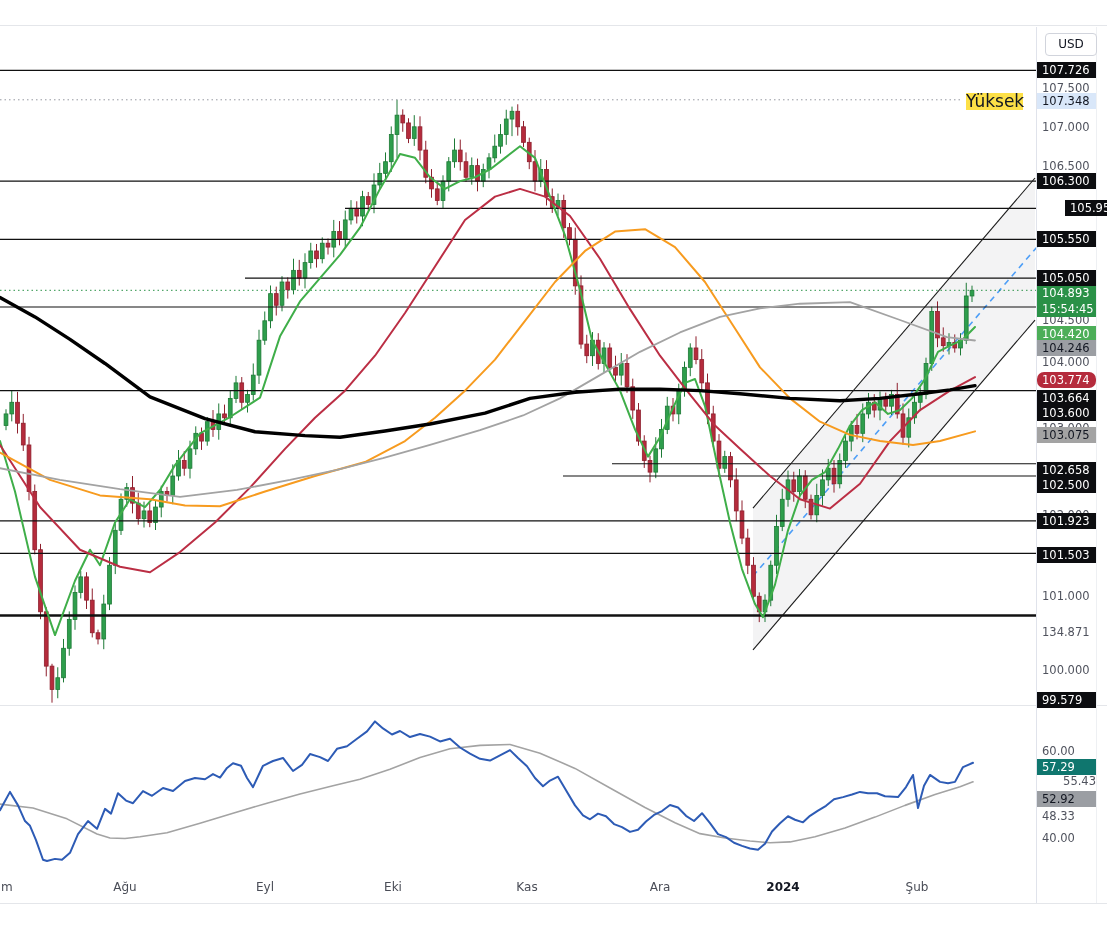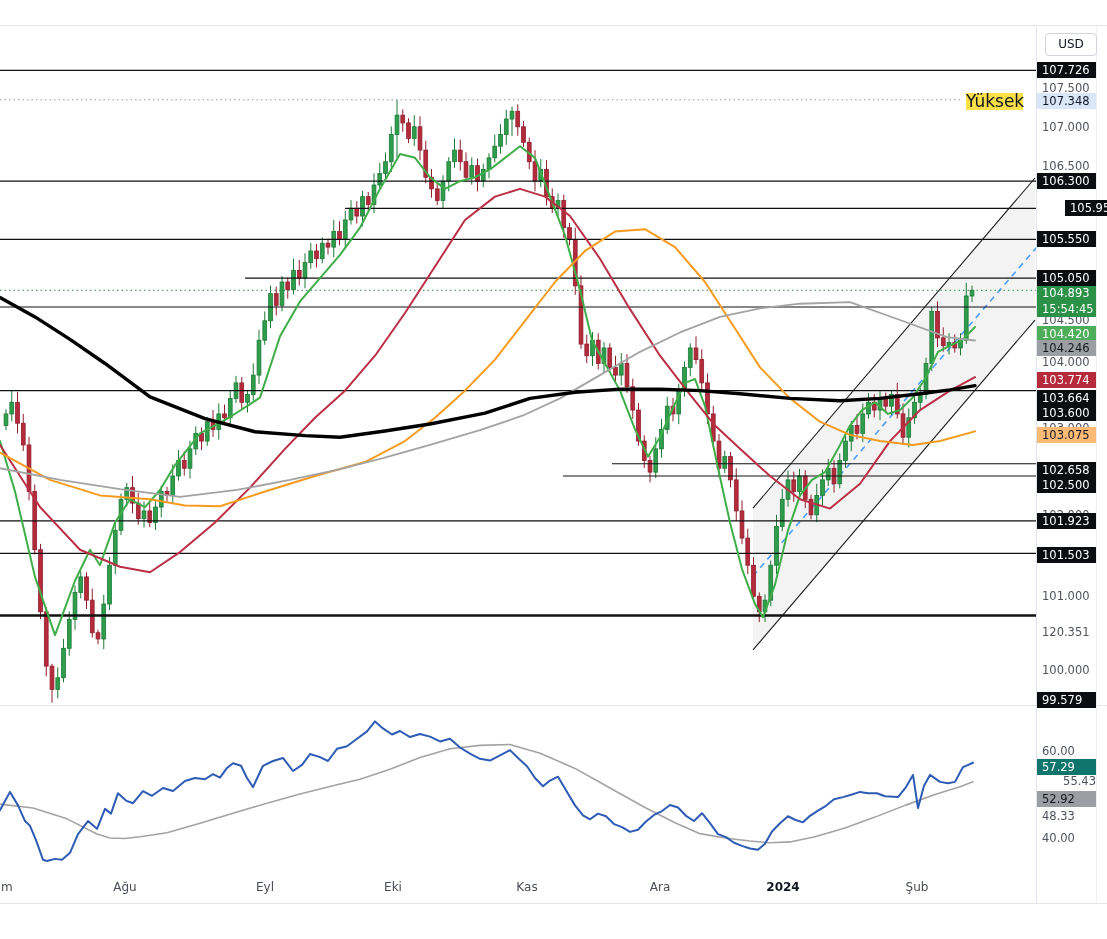--- a/index.html
+++ b/index.html
@@ -10,21 +10,21 @@
   #chart-svg{position:absolute;left:0;top:0;}
   #price-axis{position:absolute;left:1037px;top:0;width:60px;height:939px;}
   .tick{position:absolute;left:0;width:54px;height:15px;line-height:15px;
         font-size:11.5px;color:#50535e;padding-left:5px;white-space:nowrap;}
   .badge{position:absolute;left:0;width:54px;height:16px;line-height:16px;
          font-size:11.5px;color:#fff;padding-left:5px;white-space:nowrap;}
   .b-black{background:#0c0d10;}
   .b-crimson{background:#b52b3c;}
   .b-lgreen{background:#4cae58;}
   .b-gray{background:#9b9ea3;color:#131722;}
-  .b-orange{background:#fdba74;color:#131722;}
+  .b-orange{background:#a3a3a3;color:#131722;}
   .b-blue{background:#0f766e;}
   .b-high{background:#d9e7f9;color:#131722;}
   .b-last{position:absolute;left:0;width:54px;height:31px;background:#2a9147;color:#fff;
           font-size:11.5px;padding-left:5px;line-height:15.5px;}
   #currency-box{position:absolute;left:1045px;top:33px;width:50px;height:21px;
           border:1px solid #d1d4dc;border-radius:4px;background:#fff;color:#131722;
           font-size:12px;text-align:center;line-height:21px;cursor:pointer;}
   #high-label{position:absolute;left:966px;top:93px;width:57px;height:17px;background:#fde047;
           color:#131722;font-size:17px;text-align:left;line-height:17px;}
   #time-axis{position:absolute;left:0;top:872px;width:1107px;height:31px;}
@@ -430,36 +430,36 @@
 
   <div id="price-axis">
       <div class="tick" style="top: 80.5px;">107.500</div>
       <div class="tick" style="top: 119.5px;">107.000</div>
       <div class="tick" style="top: 158.5px;">106.500</div>
       <div class="tick" style="top: 312.5px;">104.500</div>
       <div class="tick" style="top: 354.5px;">104.000</div>
       <div class="tick" style="top: 421px;">103.000</div>
       <div class="tick" style="top: 507.5px;">102.000</div>
       <div class="tick" style="top: 588.5px;">101.000</div>
-      <div class="tick" style="top: 624.5px;">120.351</div>
+      <div class="tick" style="top: 624.5px;">134.871</div>
       <div class="tick" style="top: 662.5px;">100.000</div>
       <div class="badge b-high" style="top: 93px;">107.348</div>
       <div class="badge b-black" style="top: 62px;">107.726</div>
       <div class="badge b-black" style="top: 173px;">106.300</div>
       <div class="badge b-black" style="top: 200px; margin-left: 28px;">105.950</div>
       <div class="badge b-black" style="top: 231px;">105.550</div>
       <div class="badge b-black" style="top: 270px;">105.050</div>
       <div class="badge b-black" style="top: 390px;">103.664</div>
       <div class="badge b-black" style="top: 405px;">103.600</div>
       <div class="badge b-black" style="top: 462px;">102.658</div>
       <div class="badge b-black" style="top: 477px;">102.500</div>
       <div class="badge b-black" style="top: 513px;">101.923</div>
       <div class="badge b-black" style="top: 547px;">101.503</div>
       <div class="badge b-black" style="top: 692px;">99.579</div>
-      <div class="badge b-crimson" style="top: 372px;">103.774</div>
+      <div class="badge b-crimson" style="top: 372px; border-radius: 7px;">103.774</div>
       <div class="badge b-lgreen" style="top: 326px;">104.420</div>
       <div class="badge b-gray" style="top: 340px;">104.246</div>
       <div class="badge b-orange" style="top: 427px;">103.075</div>
       <div class="tick" style="top: 743.5px;">60.00</div>
       <div class="tick" style="top: 773.5px; text-align: right;">55.43</div>
       <div class="tick" style="top: 808.5px;">48.33</div>
       <div class="tick" style="top: 830.5px;">40.00</div>
       <div class="badge b-blue" style="top: 759px;">57.29</div>
       <div class="badge b-gray" style="top: 791px;">52.92</div>
       <div class="b-last" style="top: 286px;">

